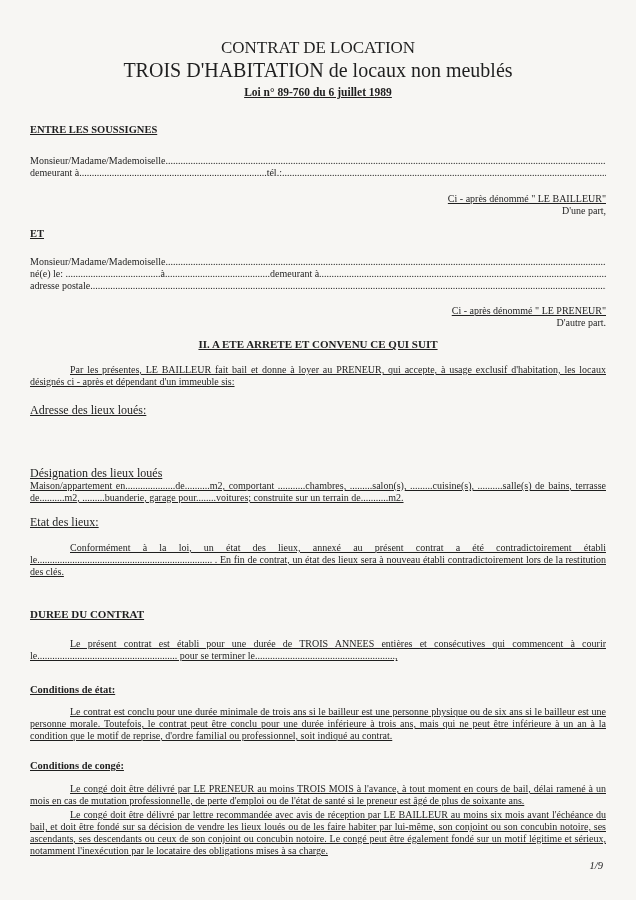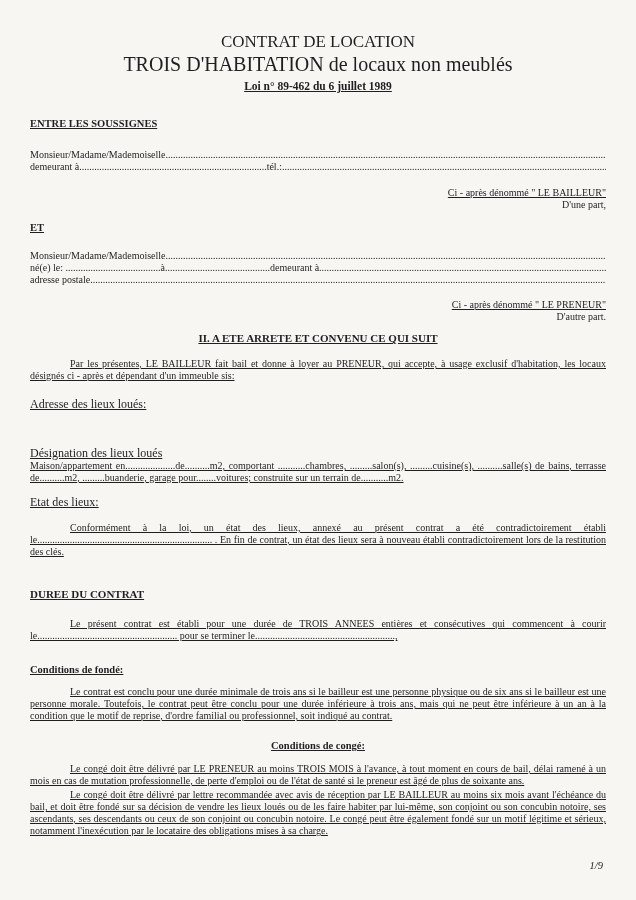--- a/index.html
+++ b/index.html
@@ -8,21 +8,21 @@
     height: 900px;
     background: #f7f6f3;
     font-family: "Liberation Serif", serif;
     color: #1f1f1f;
     position: relative;
     overflow: hidden;
   }
   .sheet {
     position: absolute;
     inset: 0;
-    padding: 6px 30px;
+    padding: 12px 30px;
     box-sizing: border-box;
   }
   .center { text-align: center; }
   .right  { text-align: right; }
   .title1 { margin-top: 26px; font-size: 17px; line-height: 20px; }
   .title2 { margin-top: 1px;  font-size: 20px; line-height: 23px; }
   .law    { margin-top: 3px;  font-size: 11.5px; line-height: 14px; font-weight: bold; text-decoration: underline; }
   .heading {
     font-size: 10.5px; line-height: 13px;
     font-weight: bold; text-decoration: underline;
@@ -50,40 +50,40 @@
   
   .mt-soussignes { margin-top: 24px; }
   .mt-id1   { margin-top: 19px; }
   .mt-denom { margin-top: 14px; }
   .mt-et    { margin-top: 10px; }
   .mt-id2   { margin-top: 16px; }
   .mt-denom2{ margin-top: 13px; }
   .mt-arrete{ margin-top: 9px; }
   .mt-intro { margin-top: 13px; }
   .mt-adresse { margin-top: 16px; }
-  .mt-designation { margin-top: 36px; font-family: Liberation Serif, serif; }
+  .mt-designation { margin-top: 50px; font-family: Liberation Serif, serif; }
   .mt-maison { }
   .mt-etat  { margin-top: 12px; }
   .mt-conf  { margin-top: 13px; }
   .mt-duree { margin-top: 30px; }
   .mt-dpara { margin-top: 17px; }
   .mt-cduree{ margin-top: 21px; }
   .mt-cpara { margin-top: 10px; }
-  .mt-cconge{ margin-top: 17px; text-align: center; }
+  .mt-cconge{ margin-top: 17px; }
   .mt-gpara { margin-top: 11px; }
   .mt-gpara2{ margin-top: 2px; }
 </style>
 </head>
 <body>
 
 <div class="sheet">
 
   <div class="title1 center">CONTRAT DE LOCATION</div>
   <div class="title2 center">TROIS D'HABITATION de locaux non meublés</div>
-  <div class="law center">Loi n° 89-462 du 6 juillet 1989</div>
+  <div class="law center">Loi n° 89-760 du 6 juillet 1989</div>
 
   <div class="heading mt-soussignes">ENTRE LES SOUSSIGNES</div>
 
   <div class="line mt-id1">Monsieur/Madame/Mademoiselle..........................................................................................................................................................................................................................</div>
   <div class="line">demeurant à...........................................................................tél.:..........................................................................................................................................................................</div>
 
   <div class="right mt-denom">
     <div class="denom">Ci - après dénommé " LE BAILLEUR"</div>
     <div class="part">D'une part,</div>
   </div>
@@ -110,21 +110,21 @@
   <div class="para para-flush mt-maison">Maison/appartement en....................de..........m2, comportant ...........chambres, .........salon(s), .........cuisine(s), ..........salle(s) de bains, terrasse de..........m2, .........buanderie, garage pour........voitures; construite sur un terrain de...........m2.</div>
 
   <div class="subhead mt-etat">Etat des lieux:</div>
 
   <div class="para mt-conf">Conformément à la loi, un état des lieux, annexé au présent contrat a été contradictoirement établi le...................................................................... . En fin de contrat, un état des lieux sera à nouveau établi contradictoirement lors de la restitution des clés.</div>
 
   <div class="heading heading-lg mt-duree">DUREE DU CONTRAT</div>
 
   <div class="para mt-dpara">Le présent contrat est établi pour une durée de TROIS ANNEES entières et consécutives qui commencent à courir le........................................................ pour se terminer le........................................................,</div>
 
-  <div class="heading mt-cduree">Conditions de fondé:</div>
+  <div class="heading mt-cduree">Conditions de état:</div>
 
   <div class="para mt-cpara">Le contrat est conclu pour une durée minimale de trois ans si le bailleur est une personne physique ou de six ans si le bailleur est une personne morale. Toutefois, le contrat peut être conclu pour une durée inférieure à trois ans, mais qui ne peut être inférieure à un an à la condition que le motif de reprise, d'ordre familial ou professionnel, soit indiqué au contrat.</div>
 
   <div class="heading mt-cconge">Conditions de congé:</div>
 
   <div class="para mt-gpara">Le congé doit être délivré par LE PRENEUR au moins TROIS MOIS à l'avance, à tout moment en cours de bail, délai ramené à un mois en cas de mutation professionnelle, de perte d'emploi ou de l'état de santé si le preneur est âgé de plus de soixante ans.</div>
   <div class="para mt-gpara2">Le congé doit être délivré par lettre recommandée avec avis de réception par LE BAILLEUR au moins six mois avant l'échéance du bail, et doit être fondé sur sa décision de vendre les lieux loués ou de les faire habiter par lui-même, son conjoint ou son concubin notoire, ses ascendants, ses descendants ou ceux de son conjoint  ou concubin notoire. Le congé peut être également fondé sur un motif légitime et sérieux, notamment l'inexécution par le locataire des obligations mises à sa charge.</div>
 
   <div class="pagenum">1/9</div>
 

